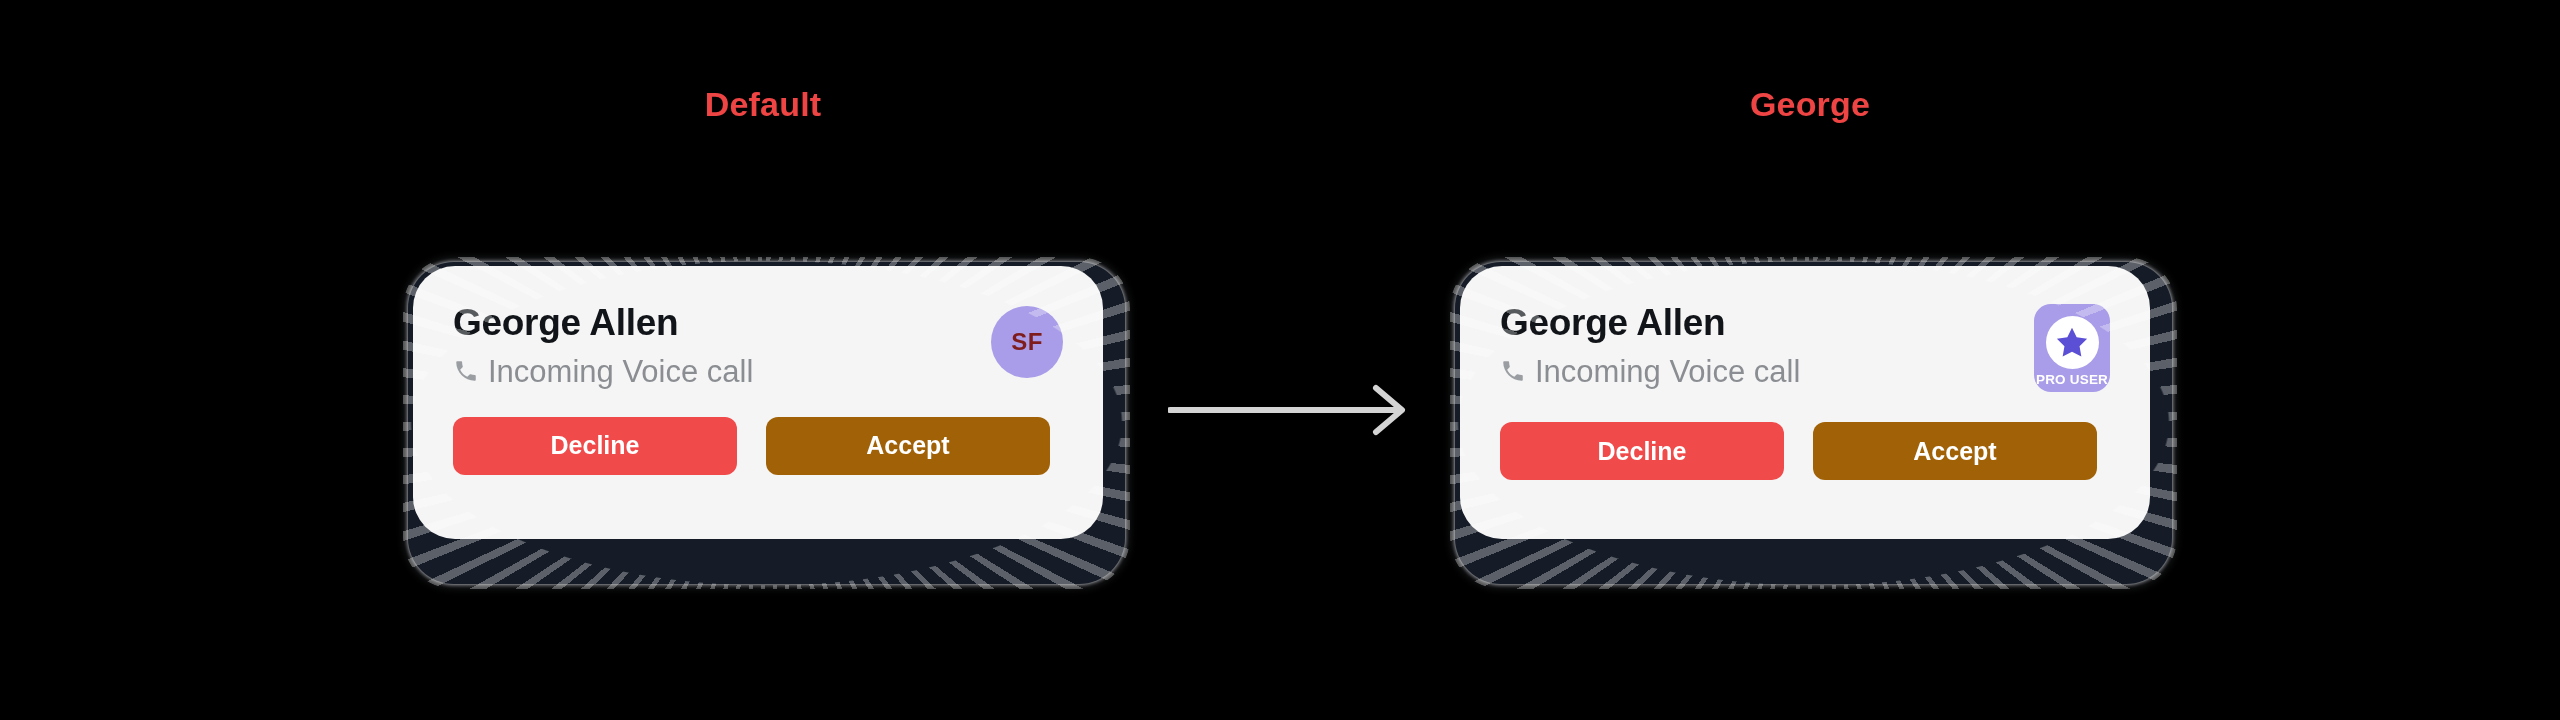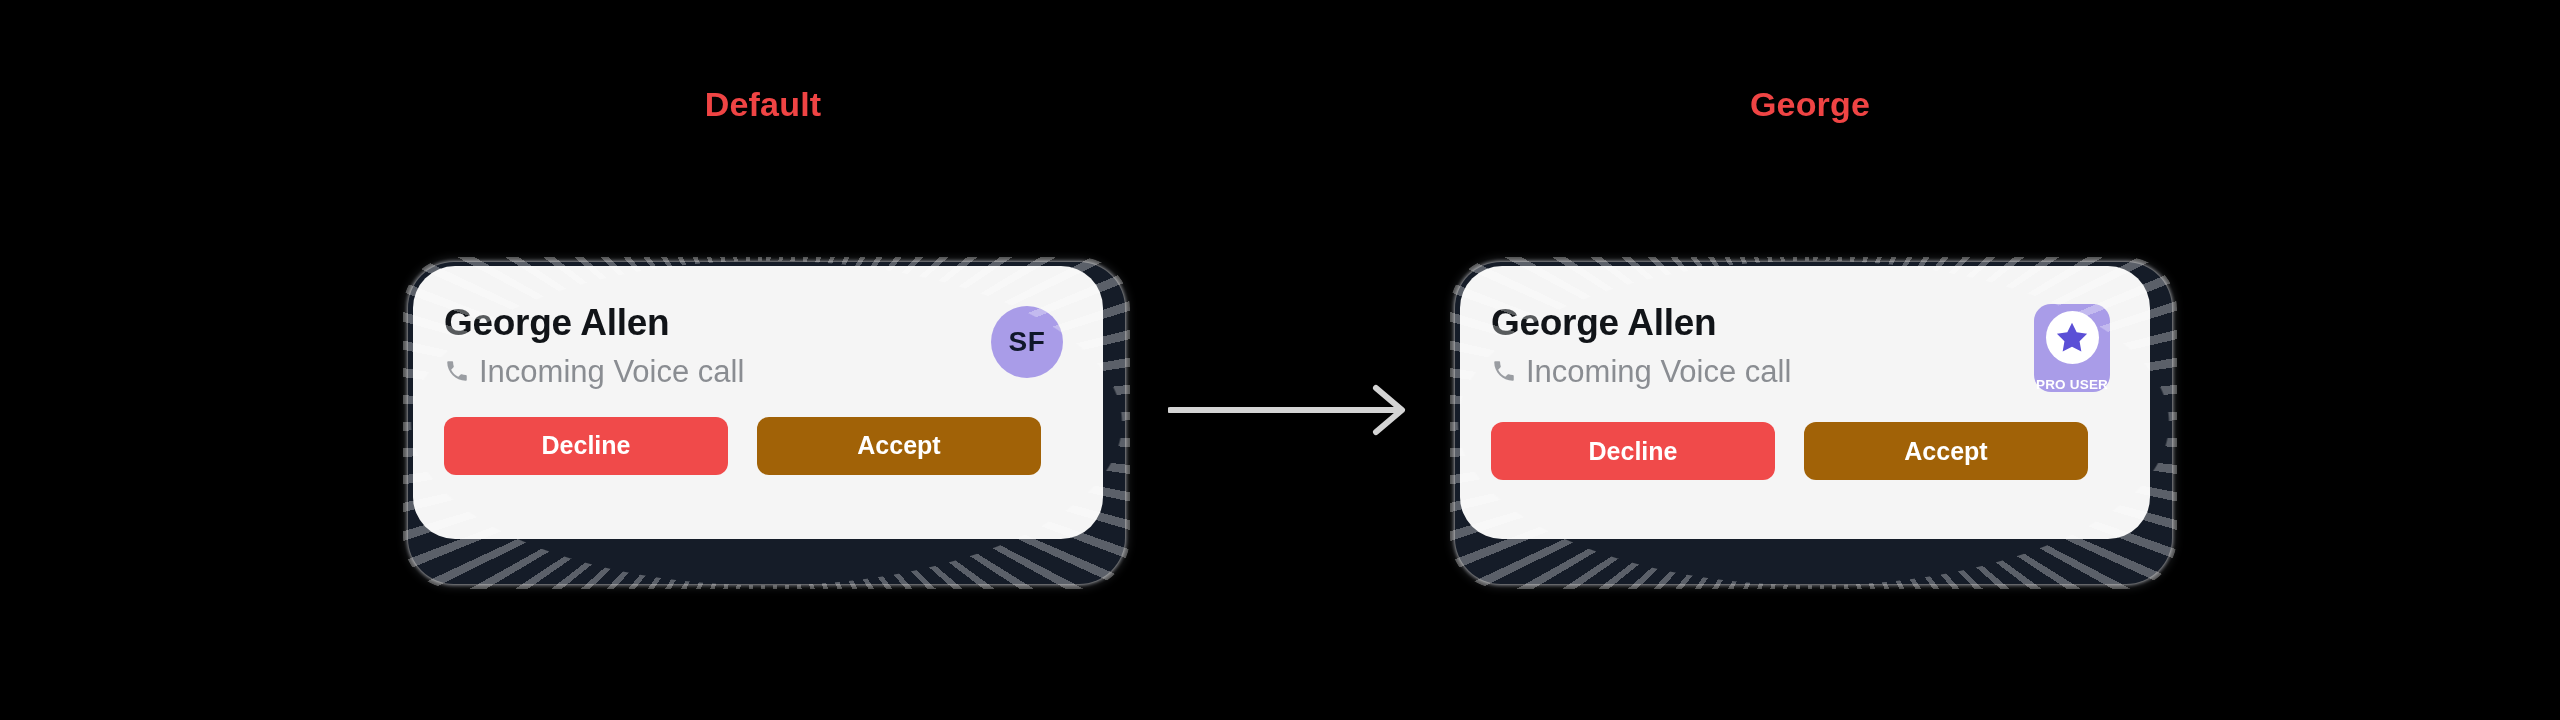--- a/index.html
+++ b/index.html
@@ -59,21 +59,21 @@
   .card-frame.right { left:1455px; top:262px; }
 
   
   .card {
     position:absolute;
     left:5px; top:4px;
     width:690px;
     height:273px;
     background:#f5f5f5;
     border-radius:42px;
-    padding:36px 40px 0 31px;
+    padding:36px 40px 0 40px;
   }
 
   .card-top {
     display:flex;
     align-items:flex-start;
     justify-content:space-between;
   }
   .caller-block { padding-top:2px; }
   .caller-name {
     font-size:37px;
@@ -95,40 +95,40 @@
     color:#8a8d92;
     white-space:nowrap;
     line-height:1;
   }
 
   
   .avatar {
     width:72px; height:72px;
     border-radius:50%;
     background:#a99ce8;
-    color:#0f172a;
-    font-size:28px;
+    color:#7f1d1d;
+    font-size:24px;
     font-weight:700;
     letter-spacing:0.5px;
     display:flex;
     align-items:center;
     justify-content:center;
     flex:none;
     margin-top:4px;
   }
 
   
   .pro-badge {
     width:76px; height:88px;
     border-radius:17px;
     background:#a99ce8;
     display:flex;
     flex-direction:column;
     align-items:center;
-    justify-content:space-between;
+    justify-content:center;
     padding-top:7px;
     flex:none;
     margin-top:2px;
   }
   .pro-badge-disc {
     width:53px; height:53px;
     border-radius:50%;
     background:#ffffff;
     display:flex;
     align-items:center;

